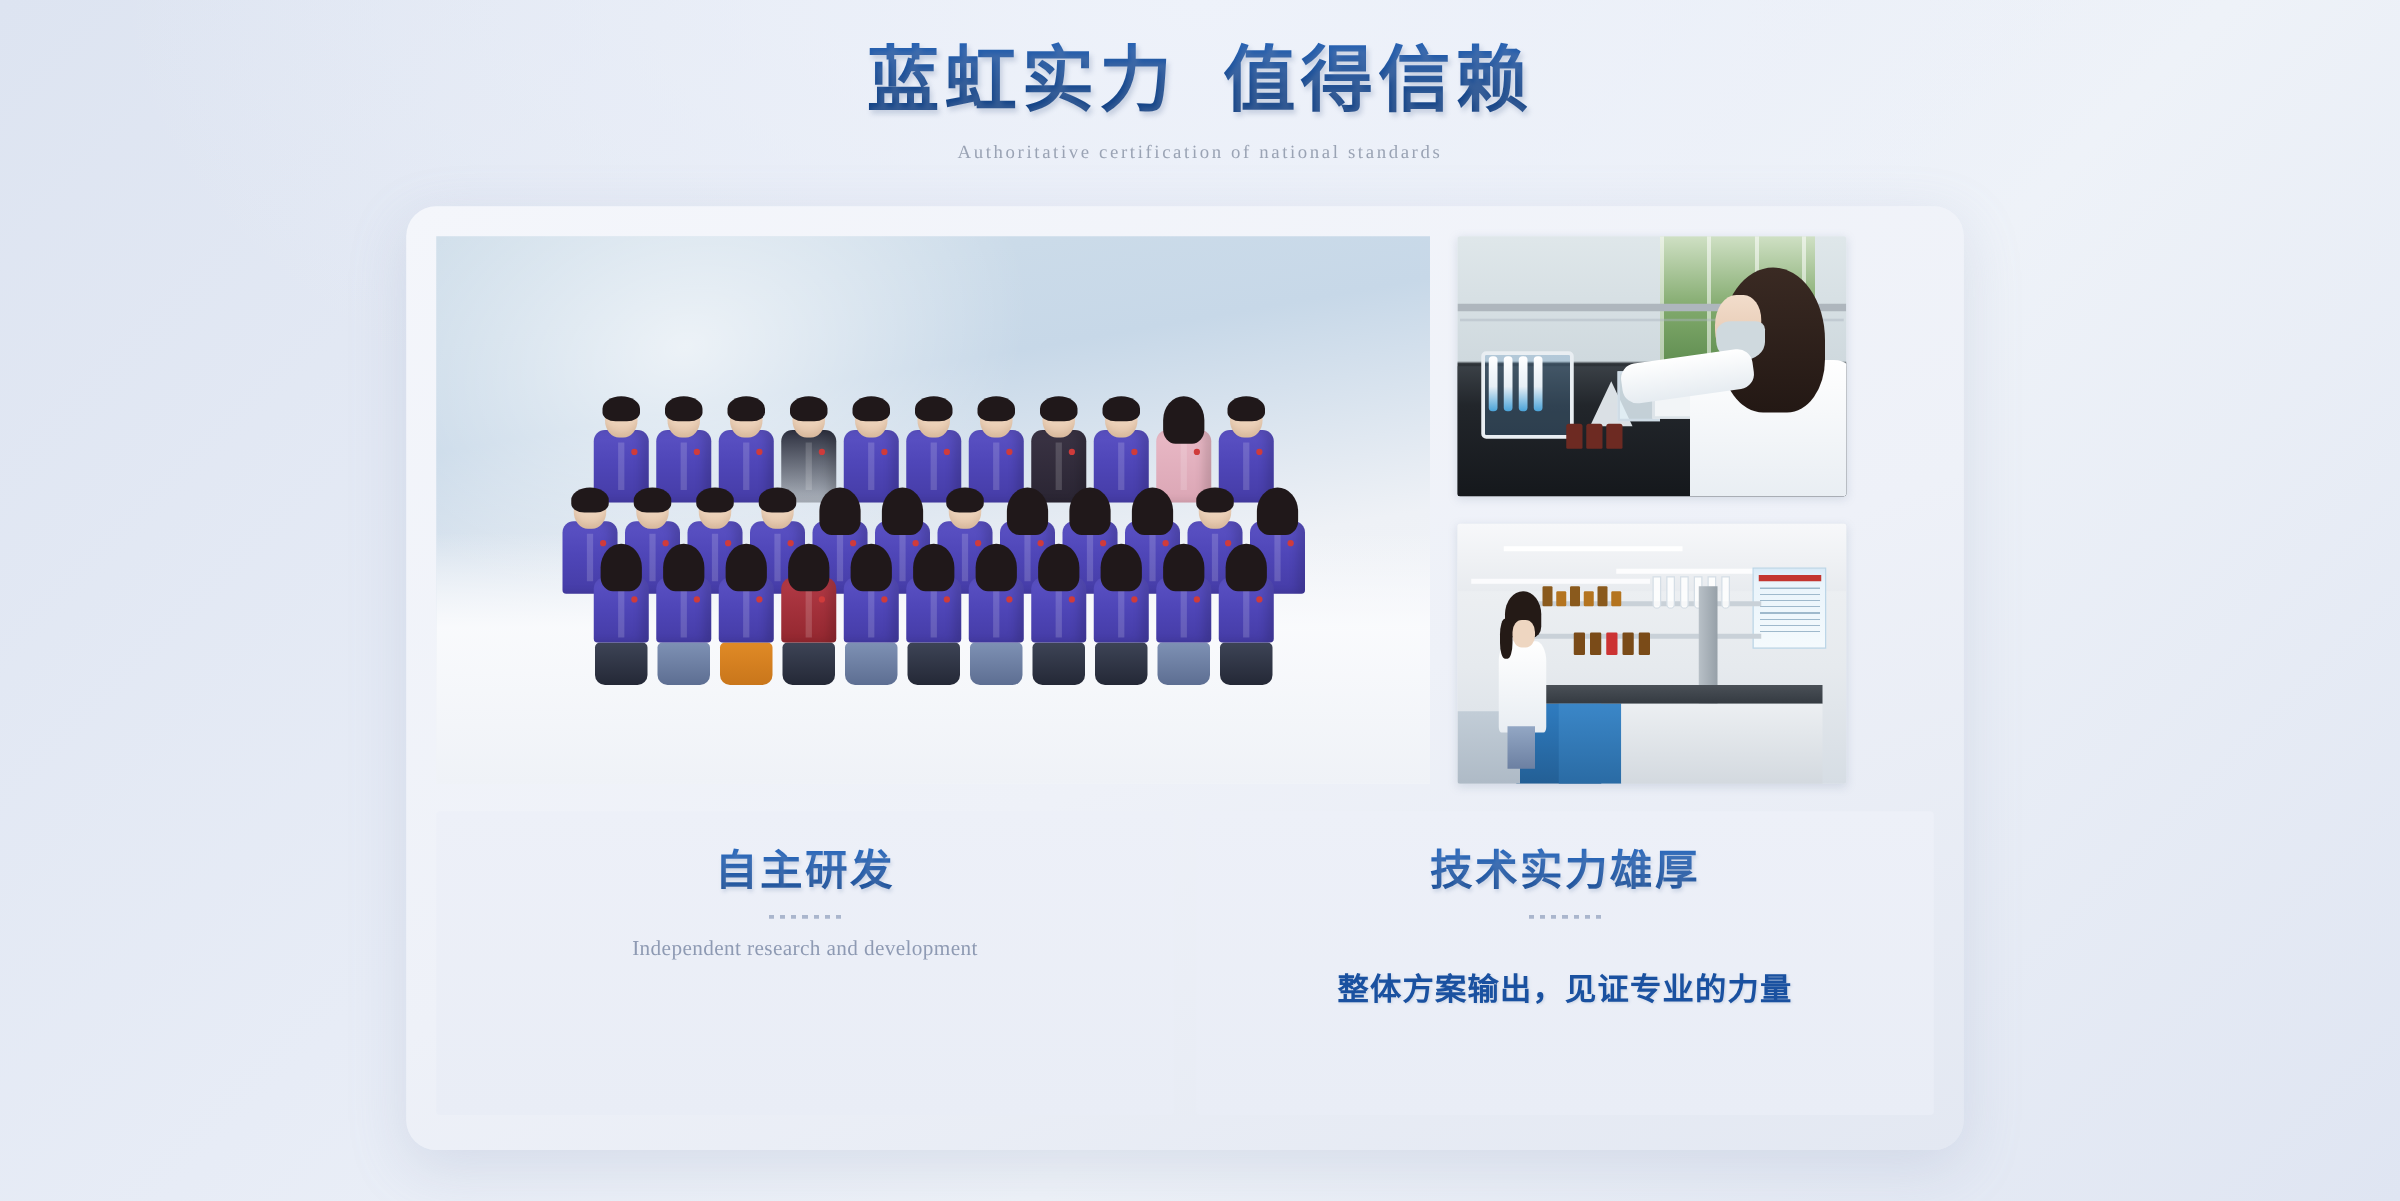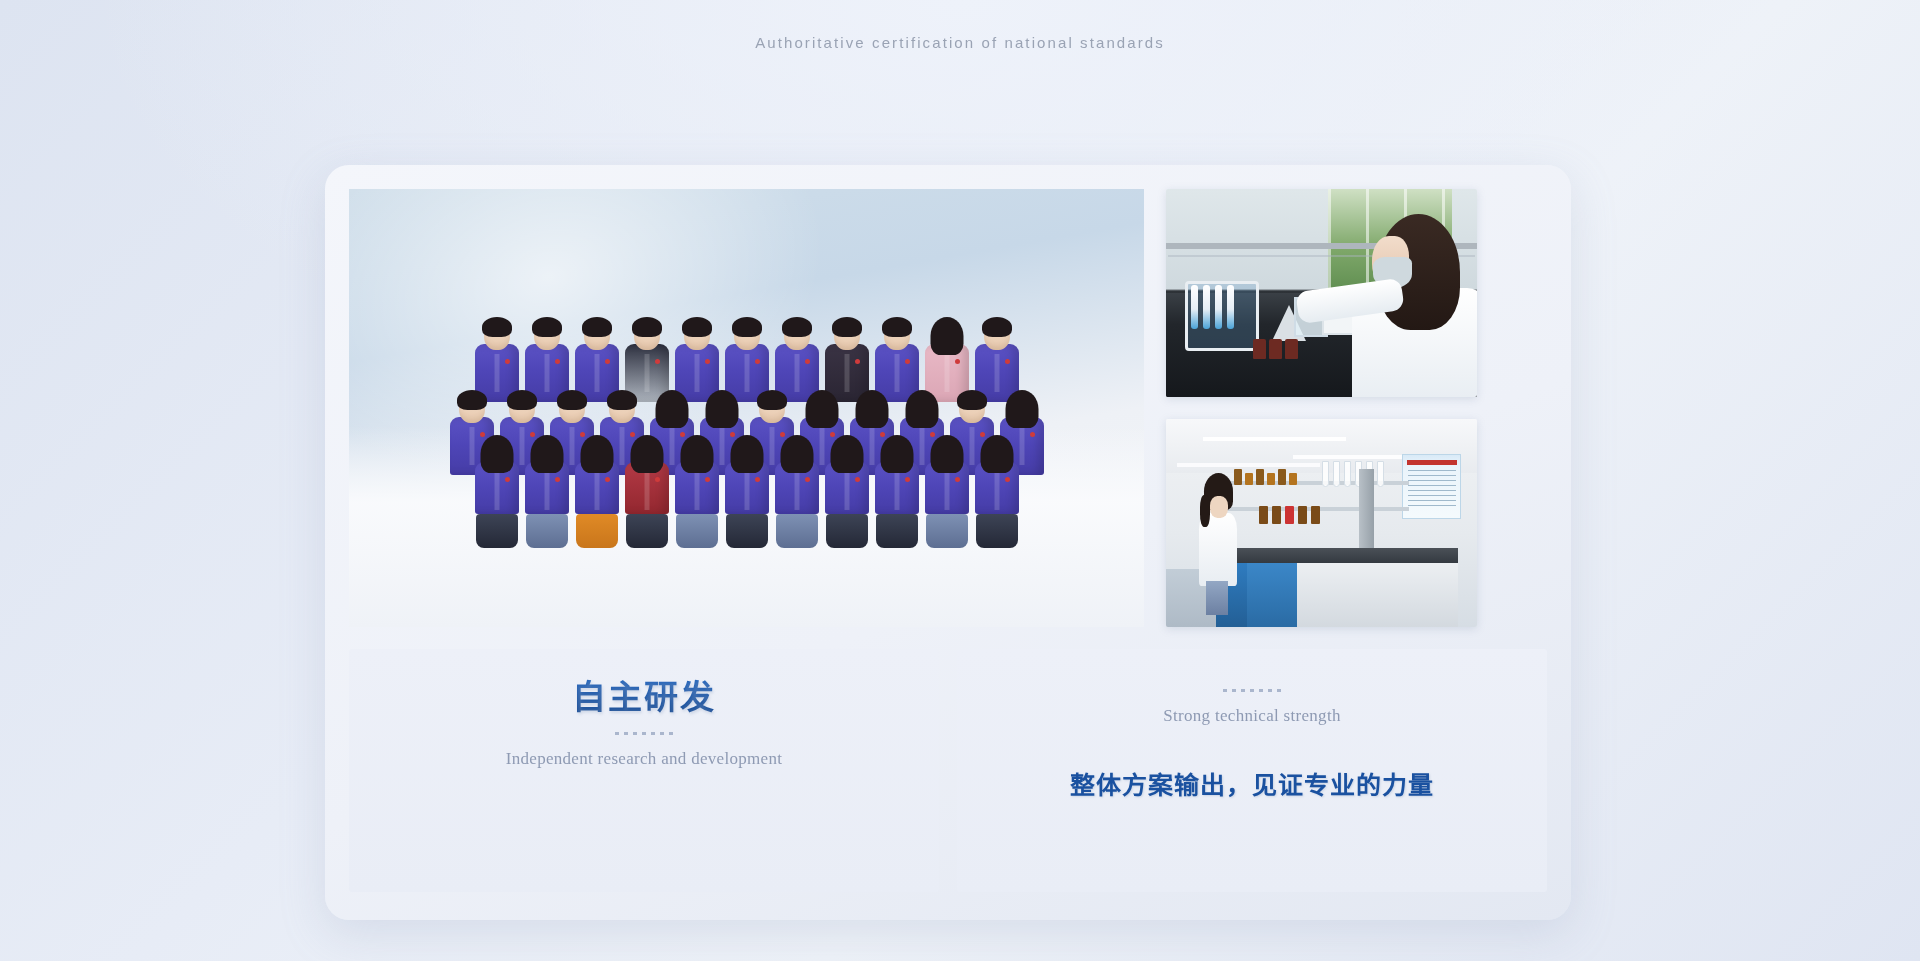--- a/index.html
+++ b/index.html
@@ -37,26 +37,27 @@
     background: linear-gradient(180deg, #2a66b8 0%, #17498f 55%, #123f80 100%);
     -webkit-background-clip: text;
     background-clip: text;
     -webkit-text-fill-color: transparent;
     text-shadow: 2px 3px 4px rgba(120,140,175,0.32);
     line-height: 1.2;
     white-space: pre;
   }
 
   .page-subtitle {
-    margin-top: 2px;
+    margin-top: 12px;
     font-size: 15px;
     letter-spacing: 2.1px;
     color: #9aa3b4;
     font-weight: 400;
     line-height: 1.4;
+    font-family: Liberation Serif, serif;
   }
 
   
   .panel {
     position: absolute;
     left: 325px;
     top: 165px;
     width: 1246px;
     height: 755px;
     background: linear-gradient(160deg, #f4f6fb 0%, #eef1f8 55%, #e3e8f2 100%);
@@ -379,20 +380,21 @@
     letter-spacing: 1px;
     text-shadow: 1px 1px 2px rgba(140,158,190,0.3);
     white-space: pre-line;
   }
   .info-card.right .card-body { margin-top: 38px; }
 </style>
 </head>
 <body>
 
 <div class="header">
+  <h1 class="page-title">蓝虹实力  值得信赖</h1>
   <p class="page-subtitle">Authoritative certification of national standards</p>
 </div>
 
 <div class="panel">
 
   <div class="media-row">
 
     <div class="photo-main">
       <div class="hall-glow"></div>
       <div class="hall-floor"></div>
@@ -734,19 +736,19 @@
 
   <div class="cards-row">
 
     <div class="info-card left">
       <div class="card-title">自主研发</div>
       <div class="dot-divider"></div>
       <div class="card-subtitle">Independent research and development</div>
     </div>
 
     <div class="info-card right">
+      <div class="card-title">技术实力雄厚</div>
       <div class="dot-divider"></div>
-      <div class="card-subtitle">Strong technical strength</div>
       <div class="card-body">整体方案输出，见证专业的力量</div>
     </div>
 
   </div>
 </div>
 
 </body></html>

